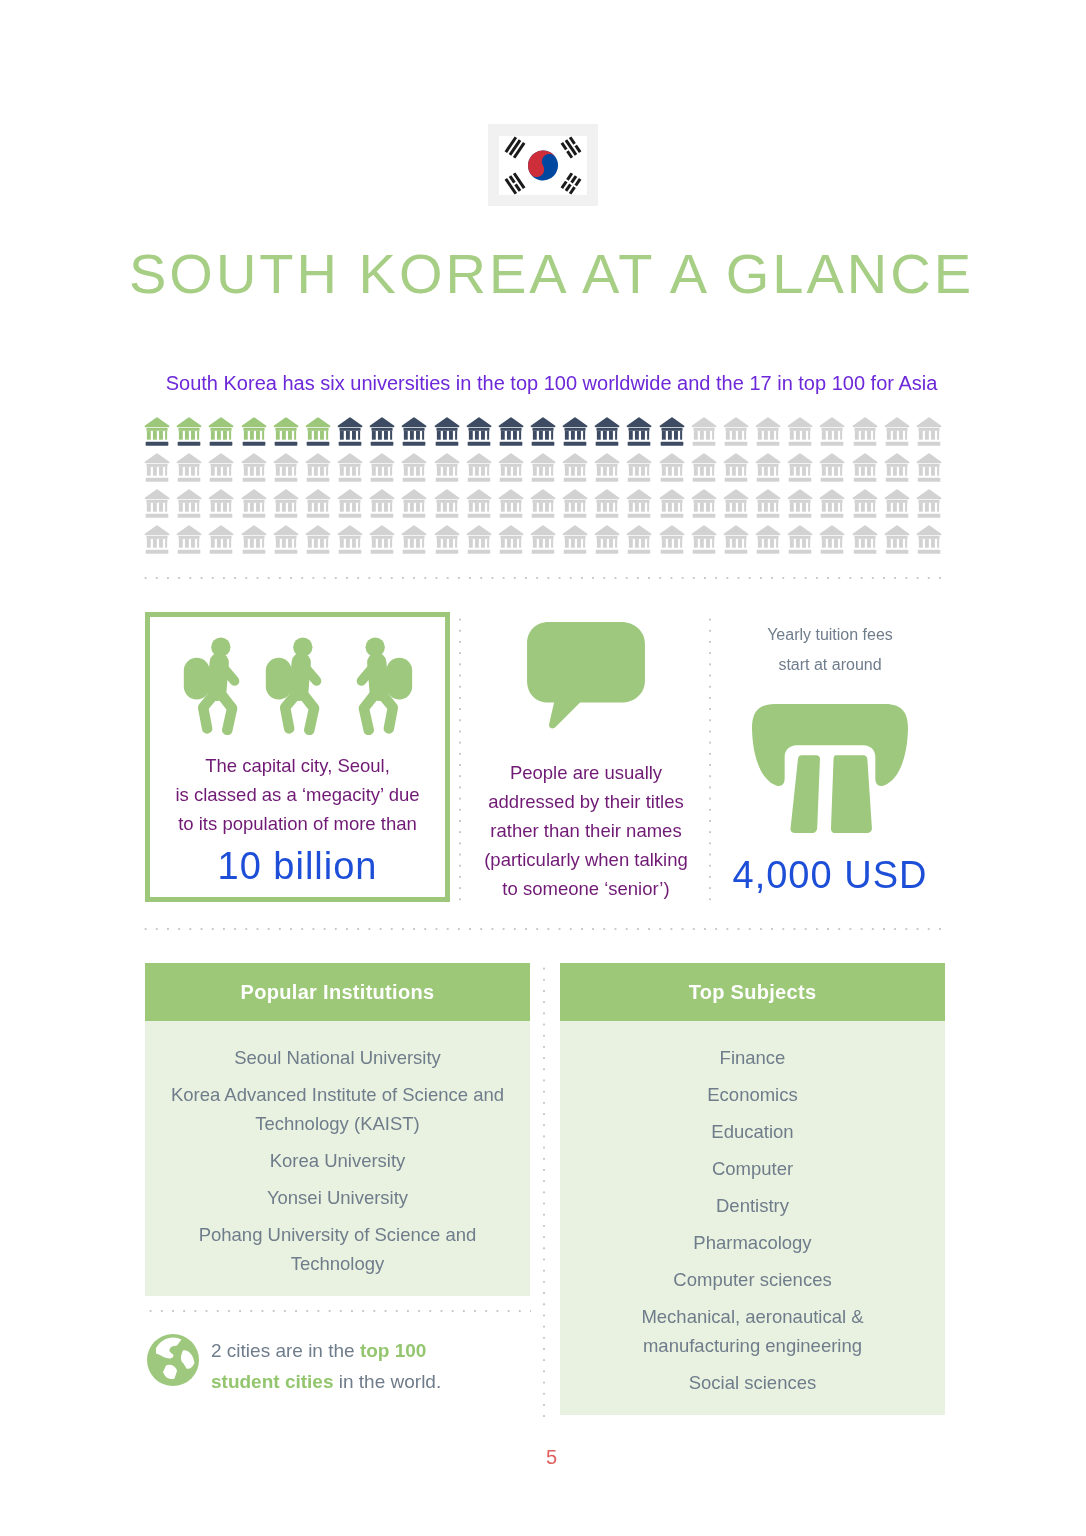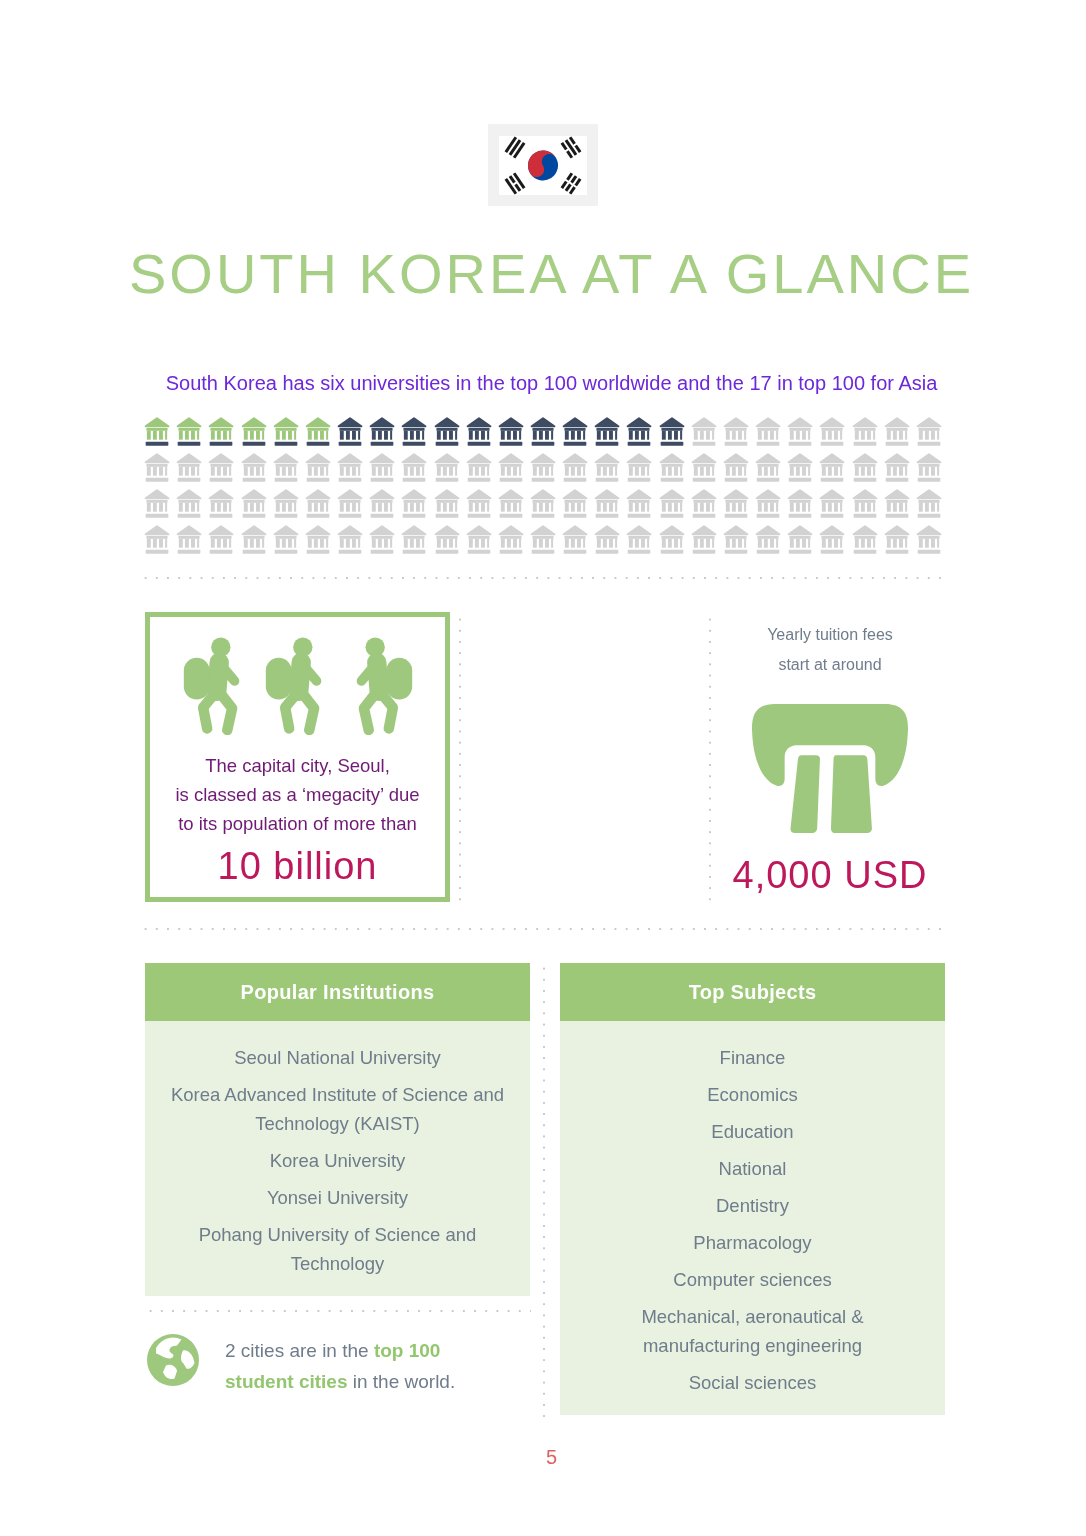--- a/index.html
+++ b/index.html
@@ -34,41 +34,41 @@
   .vdiv-1 { left:458px; top:614px; height:288px; }
   .vdiv-2 { left:708px; top:614px; height:288px; }
   .vdiv-3 { left:542px; top:963px; height:460px; }
 
   
   .fact-box { position:absolute; left:145px; top:612px; width:305px; height:290px;
               border:5px solid #9dc87b; box-sizing:border-box; text-align:center; }
   .walkers { display:flex; justify-content:center; gap:8px; margin-top:18px; }
   .walker.mirror svg { transform:scaleX(-1); }
   .fact-text { font-size:18.5px; line-height:29px; color:#701a75; margin-top:12px; }
-  .big-green { font-size:38px; color:#be185d; letter-spacing:1px; }
+  .big-green { font-size:38px; color:#1d4ed8; letter-spacing:1px; }
   .fact-box .big-green { margin-top:7px; }
   .fact-col-mid { position:absolute; left:470px; top:612px; width:232px; text-align:center; }
   .bubble { margin:8px auto 24px; }
   .fact-col-right { position:absolute; left:716px; top:612px; width:228px; text-align:center; }
   .tuition-intro { font-size:16px; line-height:30px; color:#6f7c8b; margin-top:8px; }
   .atm { margin:20px auto 10px; }
 
   
   .info-box { position:absolute; top:963px; width:385px; }
   .info-box.left { left:145px; }
   .info-box.right { left:560px; }
   .box-header { height:58px; background:#9cc878; color:#ffffff; font-weight:bold; font-size:20px;
                 display:flex; align-items:center; justify-content:center; letter-spacing:0.3px; }
   .box-body { background:#e9f2e0; text-align:center; padding:22px 22px 18px; }
   .box-body ul { margin:0; padding:0; list-style:none; font-size:18.5px; color:#6f7c8b; line-height:29px; }
   .box-body li { margin-bottom:8px; }
   .box-body li:last-child { margin-bottom:0; }
 
   
-  .cities { position:absolute; left:146px; top:1333px; width:390px; display:flex; gap:25px; align-items:flex-start; }
+  .cities { position:absolute; left:146px; top:1333px; width:390px; display:flex; gap:11px; align-items:flex-start; }
   .cities p { margin:2px 0 0; font-size:19px; line-height:31px; color:#6f7c8b; width:252px; }
   .cities .hl { color:#93c66f; font-weight:bold; }
 
   .page-num { position:absolute; left:0; top:1446px; width:100%; text-align:center;
               font-size:20px; color:#e0605f; }
 </style>
 </head>
 <body>
 
 <div class="page">
@@ -1257,20 +1257,34 @@
     <div class="fact-text" id="popText">
         <div>The capital city, Seoul,</div>
         <div>is classed as a ‘megacity’ due</div>
         <div>to its population of more than</div>
       </div>
     <div class="big-green">10 billion</div>
   </div>
 
   <div class="vdiv vdiv-1"></div>
 
+  <div class="fact-col-mid">
+    <div class="bubble">
+      <svg width="122" height="110" viewBox="0 0 124 112">
+        <path fill="#9dc87d" d="M24 2 H98 C111 2 122 11 122 24 V62 C122 75 111 84 98 84 H56 L31 109 C28 112 23.5 110 24.5 106 L29.5 84 H24 C11 84 2 75 2 62 V24 C2 11 11 2 24 2 Z"></path>
+      </svg>
+    </div>
+    <div class="fact-text" id="etqText">
+        <div>People are usually</div>
+        <div>addressed by their titles</div>
+        <div>rather than their names</div>
+        <div>(particularly when talking</div>
+        <div>to someone ‘senior’)</div>
+      </div>
+  </div>
 
   <div class="vdiv vdiv-2"></div>
 
   <div class="fact-col-right">
     <div class="tuition-intro" id="tuiIntro">
         <div>Yearly tuition fees</div>
         <div>start at around</div>
       </div>
     <div class="atm">
       <svg width="164" height="140" viewBox="0 0 164 142">
@@ -1301,21 +1315,21 @@
 
   <div class="vdiv vdiv-3"></div>
 
   <div class="info-box right">
     <div class="box-header">Top Subjects</div>
     <div class="box-body">
       <ul id="subjList">
           <li>Finance</li>
           <li>Economics</li>
           <li>Education</li>
-          <li>National</li>
+          <li>Computer</li>
           <li>Dentistry</li>
           <li>Pharmacology</li>
           <li>Computer sciences</li>
           <li>Mechanical, aeronautical &amp; manufacturing engineering</li>
           <li>Social sciences</li>
         </ul>
     </div>
   </div>
 
   <div class="hdiv hdiv-3"></div>

